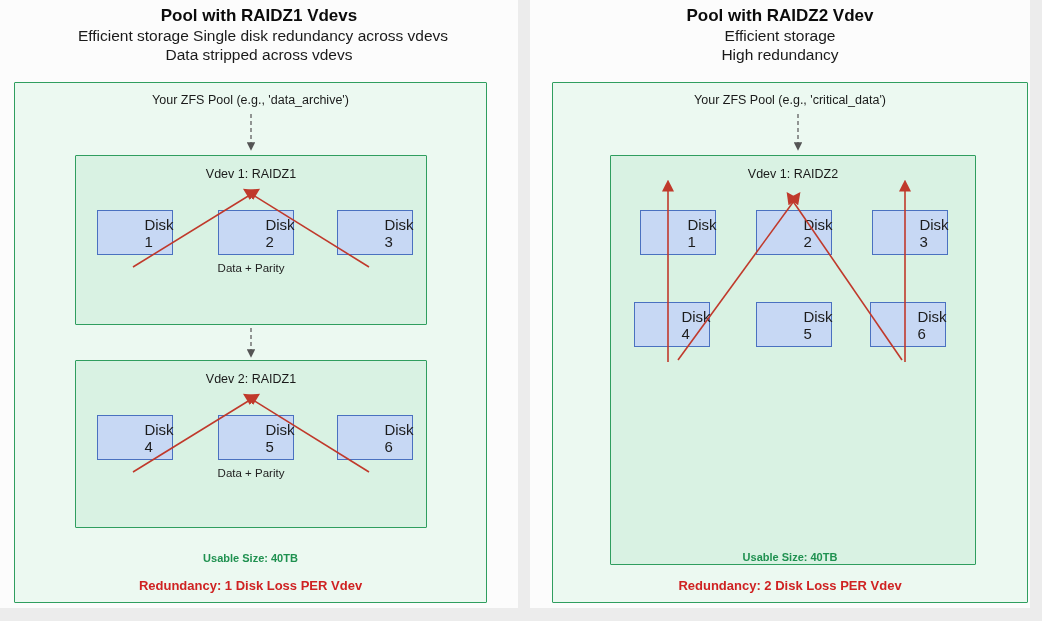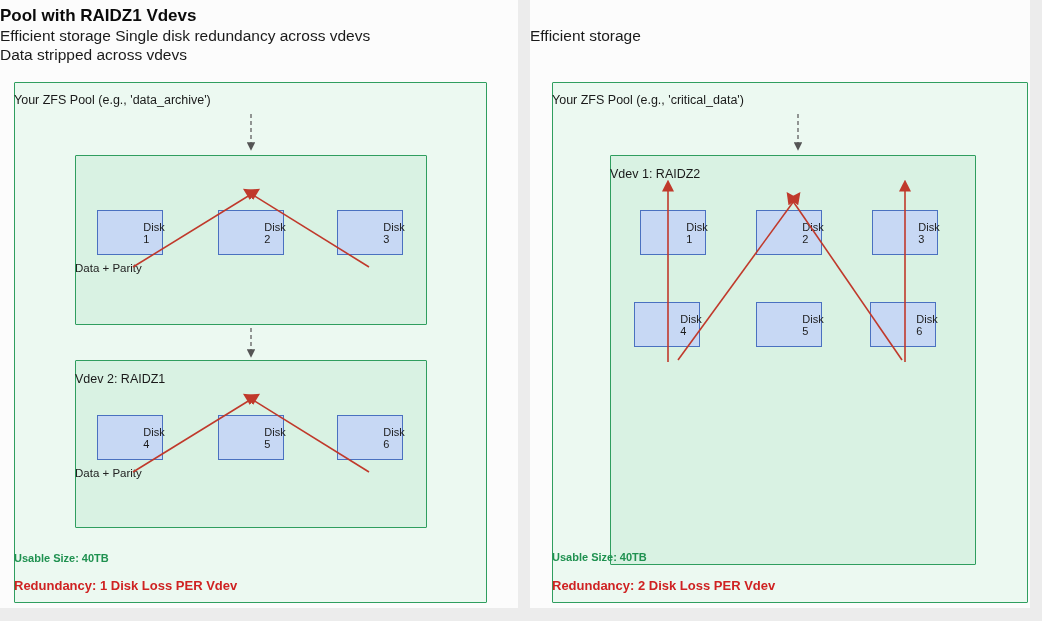--- a/index.html
+++ b/index.html
@@ -6,34 +6,34 @@
   html,body { background:#ffffff; }
   .canvas {
     position:relative; width:1042px; height:621px;
     background:#ececec; overflow:hidden;
     font-family:"Liberation Sans", sans-serif; color:#111;
   }
   .panel-bg { position:absolute; top:0; height:608px; background:#fcfcfc; }
   .panel-bg.left  { left:0;   width:518px; }
   .panel-bg.right { left:530px; width:500px; }
 
-  .txt { position:absolute; z-index:3; line-height:1.2; }
+  .txt { position:absolute; text-align:center; z-index:3; line-height:1.2; }
   .title { font-size:17px; font-weight:bold; color:#0b0b0b; }
   .sub   { font-size:15.5px; color:#1a1a1a; }
 
   .box  { position:absolute; border:1.5px solid var(--green-border,#2f9e5f); border-radius:1px; z-index:1; }
   .pool { background:var(--pool-fill,#ecf9f1); }
   .vdev { background:var(--vdev-fill,#d9f2e3); }
 
   .disk {
-    position:absolute; width:66px; height:45px; z-index:2;
+    position:absolute; width:76px; height:45px; z-index:2;
     background:var(--disk-fill,#c7d8f4);
     border:1.5px solid var(--disk-border,#4a71c0);
     display:flex; align-items:center; justify-content:center;
-    font-size:11px; color:#1c1c1c;padding-left:48px;
+    font-size:15px; color:#1c1c1c;padding-left:48px;
   }
 
   .label13 { font-size:12.5px; color:#1a1a1a; }
   .note    { font-size:11.5px; color:#222; }
   .usable  { font-size:11px; font-weight:bold; color:var(--text-green,#1f9150); }
   .redun   { font-size:13px; font-weight:bold; color:var(--text-red,#cf2222); }
 
   
   .l-title{left:0;top:6px;width:518px}
   .l-sub1{left:0;top:27px;width:526px}
@@ -79,36 +79,39 @@
   <div class="panel-bg right"></div>
 
   <div class="txt title l-title">Pool with RAIDZ1 Vdevs</div>
   <div class="txt sub l-sub1">Efficient storage  Single disk redundancy across vdevs</div>
   <div class="txt sub l-sub2">Data stripped across vdevs</div>
 
   <div class="box pool l-pool"></div>
   <div class="txt label13 l-pool-label">Your ZFS Pool (e.g., 'data_archive')</div>
 
   <div class="box vdev l-vdev1"></div>
+  <div class="txt label13 l-vdev1-label">Vdev 1: RAIDZ1</div>
   <div class="disk l-d1">Disk 1</div>
   <div class="disk l-d2">Disk 2</div>
   <div class="disk l-d3">Disk 3</div>
   <div class="txt note l-note1">Data + Parity</div>
 
   <div class="box vdev l-vdev2"></div>
   <div class="txt label13 l-vdev2-label">Vdev 2: RAIDZ1</div>
   <div class="disk l-d4">Disk 4</div>
   <div class="disk l-d5">Disk 5</div>
   <div class="disk l-d6">Disk 6</div>
   <div class="txt note l-note2">Data + Parity</div>
 
   <div class="txt usable l-usable">Usable Size: 40TB</div>
   <div class="txt redun l-redun">Redundancy: 1 Disk Loss PER Vdev</div>
 
+  <div class="txt title r-title">Pool with RAIDZ2 Vdev</div>
   <div class="txt sub r-sub1">Efficient storage</div>
+  <div class="txt sub r-sub2">High redundancy</div>
 
   <div class="box pool r-pool"></div>
   <div class="txt label13 r-pool-label">Your ZFS Pool (e.g., 'critical_data')</div>
 
   <div class="box vdev r-vdev"></div>
   <div class="txt label13 r-vdev-label">Vdev 1: RAIDZ2</div>
   <div class="disk r-d1">Disk 1</div>
   <div class="disk r-d2">Disk 2</div>
   <div class="disk r-d3">Disk 3</div>
   <div class="disk r-d4">Disk 4</div>

